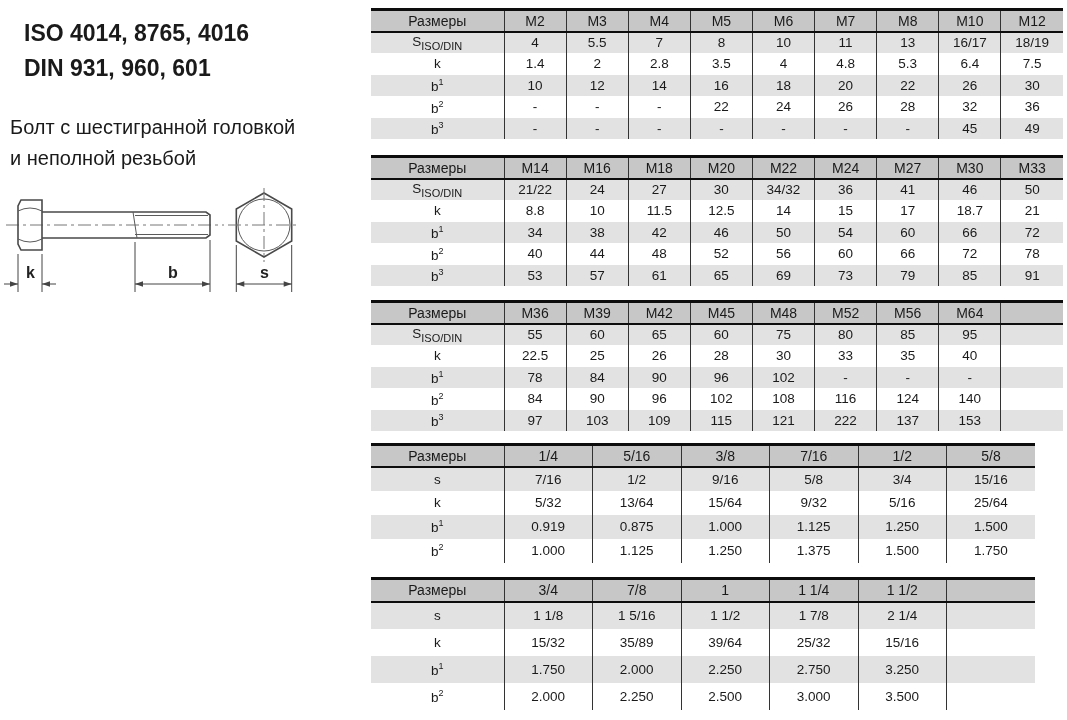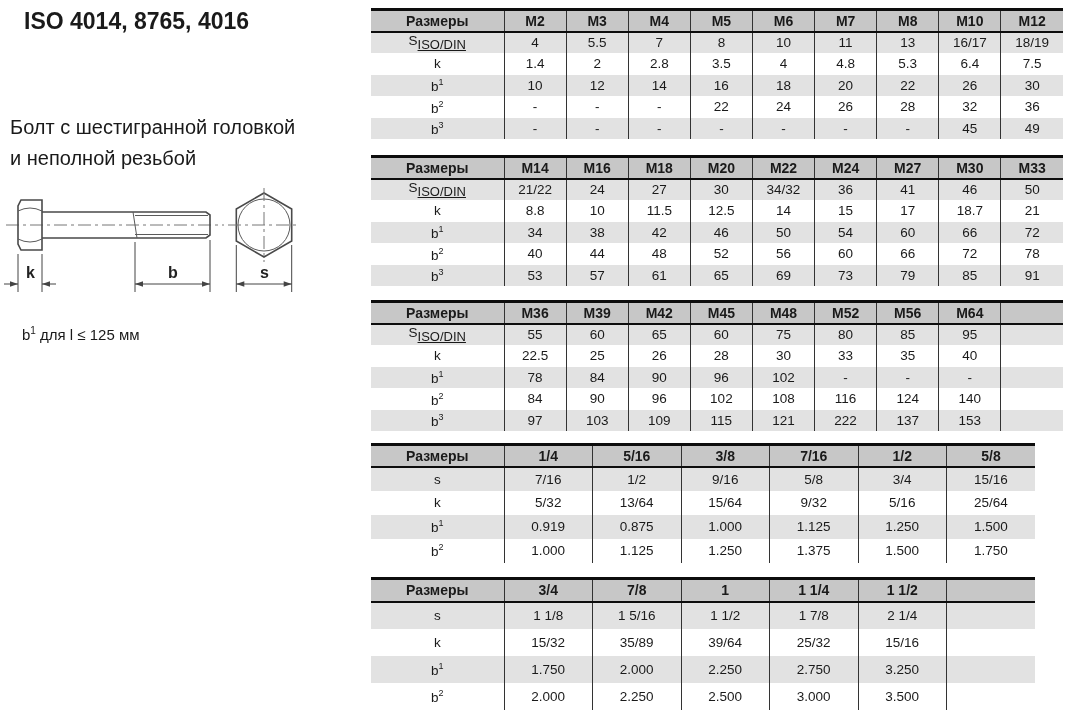--- a/index.html
+++ b/index.html
@@ -10,45 +10,45 @@
     --text-color:#1a1a1a;
   }
   *{box-sizing:border-box;}
   html,body{margin:0;padding:0;}
   body{
     width:1067px;height:720px;position:relative;background:#ffffff;
     font-family:"Liberation Sans",sans-serif;color:var(--text-color,#1a1a1a);
     overflow:hidden;
   }
   
-  .title-block{position:absolute;left:24px;top:4px;font-weight:bold;font-size:23px;line-height:35px;letter-spacing:0px;}
+  .title-block{position:absolute;left:24px;top:16px;font-weight:bold;font-size:23px;line-height:35px;letter-spacing:0px;}
   .subtitle-block{position:absolute;left:10px;top:112px;font-size:20px;line-height:31px;}
   .footnotes{position:absolute;left:22px;top:318px;font-size:15px;line-height:26px;}
   .footnotes sup{font-size:10px;}
   .diagram{position:absolute;left:2px;top:180px;}
   
   table.tbl{
     position:absolute;left:371px;border-collapse:collapse;table-layout:fixed;
     font-size:13.5px;
   }
   table.tbl th,table.tbl td{
     text-align:center;vertical-align:middle;padding:0;overflow:hidden;white-space:nowrap;
   }
   table.tbl thead th{
     background:var(--header-bg,#c7c7c7);
-    font-weight:bold;font-size:14px;
+    font-weight:normal;font-size:14px;
     border-top:3px solid var(--border-dark,#0d0d0d);
     border-bottom:2.5px solid var(--border-dark,#0d0d0d);
   }
   table.tbl th:not(:first-child),table.tbl td:not(:first-child){
     border-left:1.5px solid var(--line-color,#333);
   }
   table.tbl thead th:first-child{width:133px;}
   table.tbl tbody tr:nth-child(odd) td{background:var(--alt-row-bg,#e2e2e2);}
-  table.tbl sub{font-size:13px;text-decoration:underline;}
+  table.tbl sub{font-size:11px;}
   table.tbl sup{font-size:9px;}
   table.t1{top:8px;width:692px;}
   table.t2{top:155px;width:692px;}
   table.t3{top:300px;width:692px;}
   table.t4{top:443px;width:664px;}
   table.t5{top:577px;width:664px;}
   table.t1 thead tr,table.t2 thead tr,table.t3 thead tr{height:22px;}
   table.t1 tbody tr,table.t2 tbody tr,table.t3 tbody tr{height:21.5px;}
   table.t4 thead tr{height:22px;}
   table.t4 tbody tr{height:24px;}
@@ -60,20 +60,21 @@
   .cline{fill:none;stroke:#777;stroke-width:1;stroke-dasharray:13 4 3 4;}
   .dim{fill:none;stroke:#444;stroke-width:1;}
   .dimlabel{font-family:"Liberation Sans",sans-serif;font-weight:bold;font-size:16px;fill:#222;}
   .arrow{fill:#444;stroke:none;}
 </style>
 </head>
 <body>
 
 <div class="title-block">
   <div>ISO 4014, 8765, 4016</div>
+  <div>DIN 931, 960, 601</div>
 </div>
 
 <div class="subtitle-block">
   <div>Болт с шестигранной головкой</div>
   <div>и неполной резьбой</div>
 </div>
 
 <svg class="diagram" width="334" height="140" viewBox="0 0 334 140">
 
   <line class="cline" x1="4" y1="45" x2="222" y2="45"></line>
@@ -121,21 +122,20 @@
     <line class="dim" x1="234.3" y1="65" x2="234.3" y2="112"></line>
     <line class="dim" x1="289.7" y1="65" x2="289.7" y2="112"></line>
     <line class="dim" x1="234.3" y1="104" x2="289.7" y2="104"></line>
     <polygon class="arrow" points="234.3,104 242.3,101.3 242.3,106.7"></polygon>
     <polygon class="arrow" points="289.7,104 281.7,101.3 281.7,106.7"></polygon>
     <text class="dimlabel" x="258" y="98">s</text>
   </g>
 </svg>
 
 <div class="footnotes" id="footnotes">
-    <div>b<sup>1</sup> для l ≤ 125 мм</div>
   </div>
 
 <table class="tbl t1">
     <thead>
       <tr>
         <th>Размеры</th>
         <th>M2</th>
         <th>M3</th>
         <th>M4</th>
         <th>M5</th>

